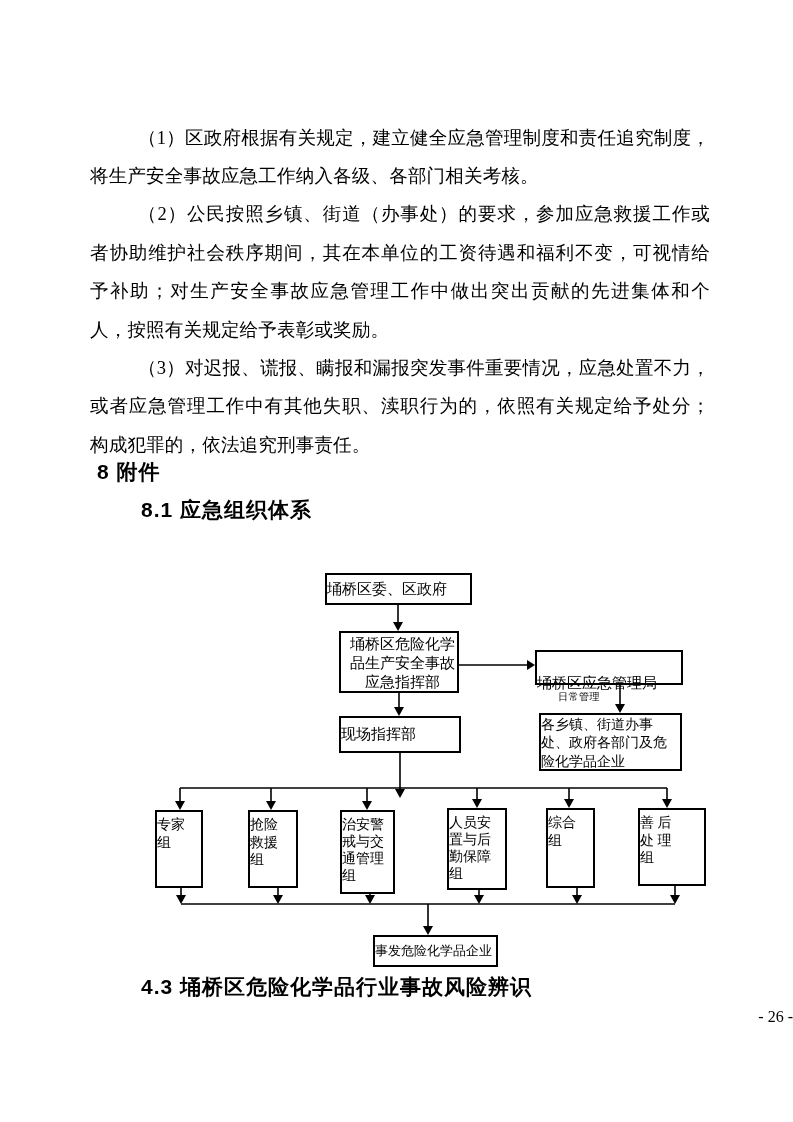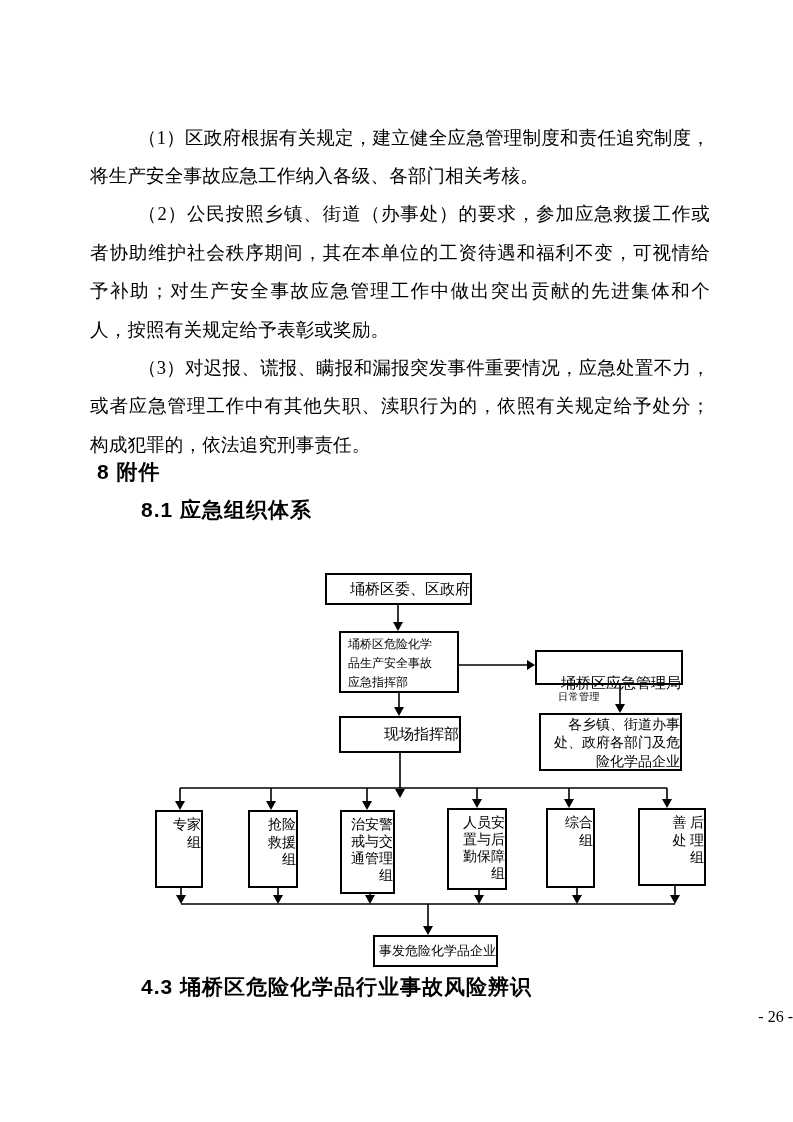--- a/index.html
+++ b/index.html
@@ -30,21 +30,21 @@
     font-size:21px;line-height:26px;
     white-space:nowrap;
     letter-spacing:1px;
   }
   
   .obox{
     position:absolute;
     box-sizing:border-box;
     border:2px solid #000;
     background:#fff;
-    text-align:right;
+    text-align:left;
     font-size:14px;line-height:17.5px;
     padding-top:4px;
     z-index:2;
     white-space:nowrap;
   }
   .obox div{white-space:nowrap;}
   .lbl{
     position:absolute;
     font-size:10px;line-height:16px;
     letter-spacing:0.5px;
@@ -76,21 +76,21 @@
   <div class="bl fl jl" style="top:353.9px">（3）对迟报、谎报、瞒报和漏报突发事件重要情况，应急处置不力，</div>
   <div class="bl jl" style="top:392.3px">或者应急管理工作中有其他失职、渎职行为的，依照有关规定给予处分；</div>
   <div class="bl" style="top:430.7px">构成犯罪的，依法追究刑事责任。</div>
 
   <div class="hd" style="left:97px;top:459px">8 附件</div>
   <div class="hd" style="left:141px;top:497px">8.1 应急组织体系</div>
   <div class="hd" style="left:141px;top:974px">4.3 埇桥区危险化学品行业事故风险辨识</div>
 
   <div class="obox" style="left:325px;top:573px;width:147px;height:32px;line-height:26px;padding-top:1px;font-size:15px">埇桥区委、区政府</div>
 
-  <div class="obox" style="left:339px;top:631px;width:120px;height:62px;text-align:left;padding:2px 0 0 7px;font-size:12px;line-height:19px">
+  <div class="obox" style="left:339px;top:631px;width:120px;height:62px;text-align:center;padding:2px 0 0 7px;font-size:15px;line-height:19px">
     <div>埇桥区危险化学</div>
     <div>品生产安全事故</div>
     <div>应急指挥部</div>
   </div>
 
   <div class="obox" style="left:535px;top:650px;width:148px;height:35px;line-height:29px;padding-top:17px;font-size:15px">埇桥区应急管理局</div>
 
   <div class="lbl" style="left:558px;top:689px">日常管理</div>
 
   <div class="obox" style="left:539px;top:713px;width:143px;height:58px;padding-top:1px;font-size:14px;line-height:18.3px">

